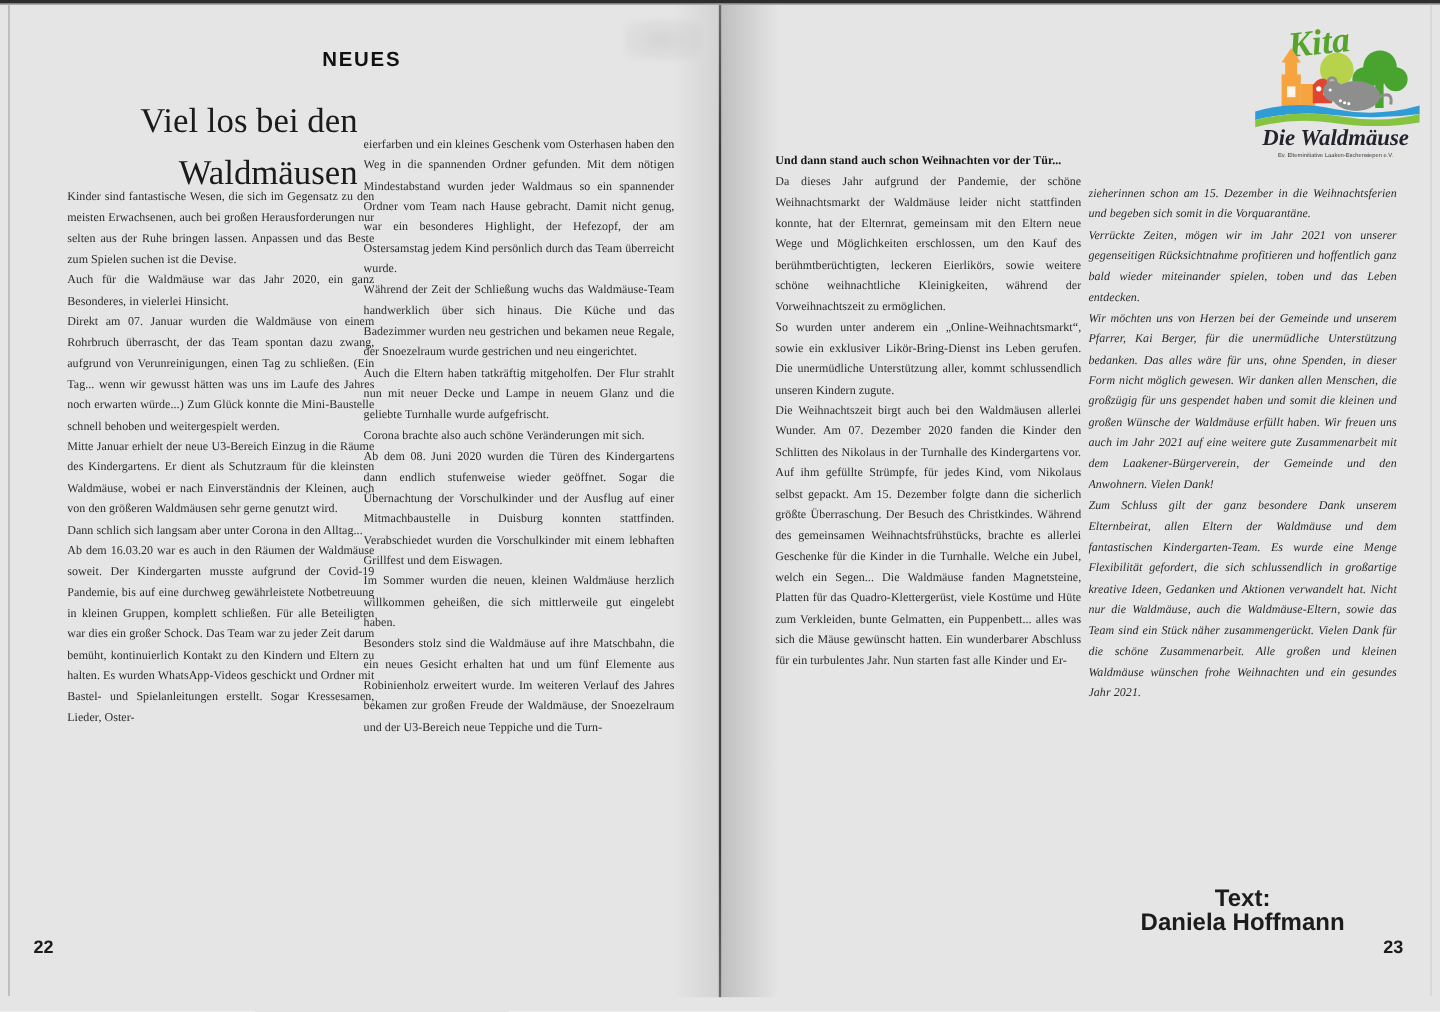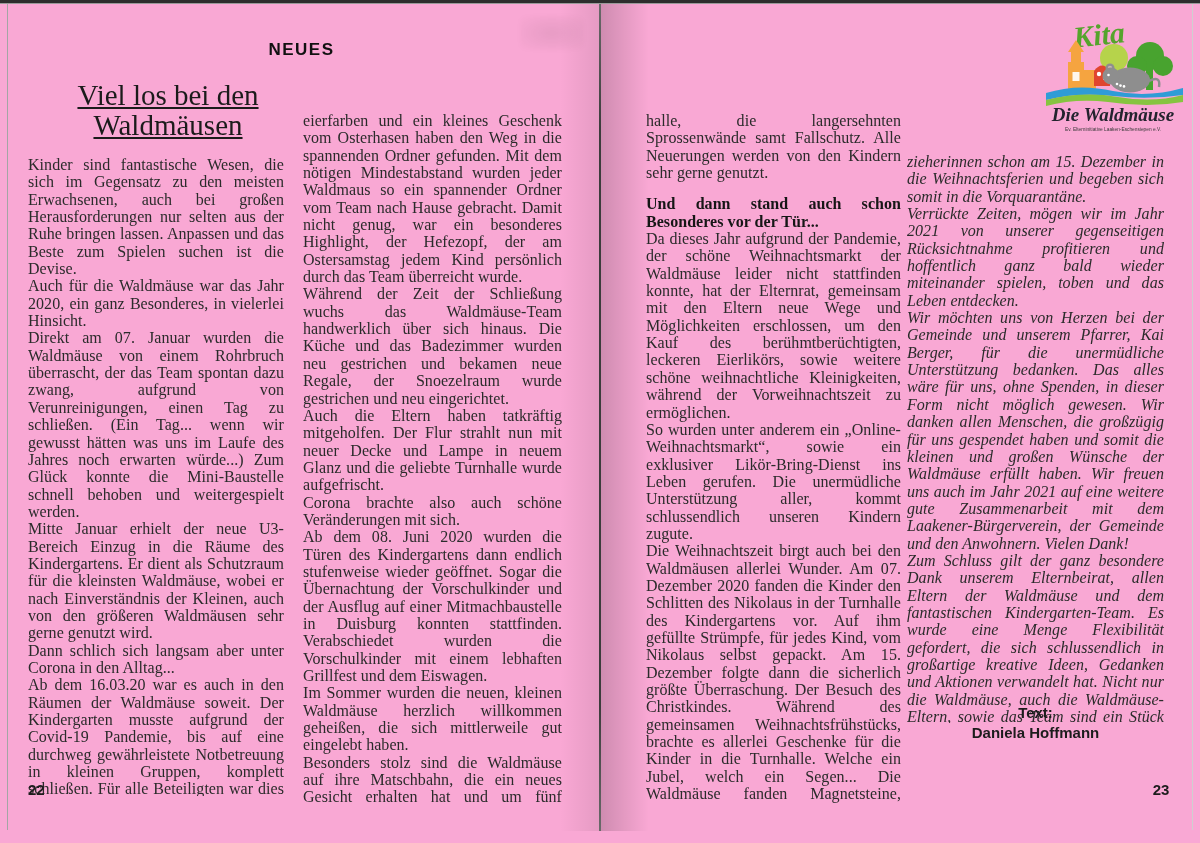--- a/index.html
+++ b/index.html
@@ -1,52 +1,52 @@
 <!DOCTYPE html>
 <html lang="de"><head>
 <meta charset="utf-8">
 <style>
   * { margin:0; padding:0; box-sizing:border-box; }
   body { background:#ffffff; font-family:"Liberation Sans", sans-serif; }
   .spread {
     position:relative; width:1200px; height:843px;
-    background:#f9a8d4; overflow:hidden;
+    background:#e5e5e5; overflow:hidden;
   }
   
   .edge-top   { position:absolute; left:0; top:0; width:1200px; height:3px; background:#2d2d2d; }
   .edge-top2  { position:absolute; left:0; top:3px; width:1200px; height:1px; background:#9a9a9a; }
   .edge-left  { position:absolute; left:7px; top:4px; width:1px; height:826px; background:#a5a5a5; }
   .edge-right { position:absolute; left:1192px; top:4px; width:1px; height:826px; background:#cfcfcf; }
   .gutter-line { position:absolute; left:599px; top:4px; width:2px; height:827px;
     background:linear-gradient(#6a6a6a, #3c3c3c 15%, #3c3c3c 85%, #6a6a6a); }
   .gutter-shadow-right { position:absolute; left:601px; top:4px; width:48px; height:827px;
     background:linear-gradient(to right, rgba(0,0,0,0.17), rgba(0,0,0,0)); }
   .gutter-shadow-left { position:absolute; left:560px; top:4px; width:39px; height:827px;
     background:linear-gradient(to right, rgba(0,0,0,0), rgba(0,0,0,0.08)); }
   .showthrough { position:absolute; left:520px; top:16px; width:64px; height:34px;
     background:radial-gradient(rgba(0,0,0,0.07), rgba(0,0,0,0)); filter:blur(2px); }
 
   
   .kicker { position:absolute; left:40px; top:40px; width:523px; text-align:center;
     font-size:17px; font-weight:700; letter-spacing:1.5px; color:#111; }
-  .article-title { position:absolute; left:38px; top:80px; width:260px; text-align:center;
+  .article-title { position:absolute; left:38px; top:80px; width:260px; text-align:right;
     font-family:"Liberation Serif", serif; font-weight:400;
-    font-size:29px; line-height:30px; color:#1b1b1b;text-decoration:underline; }
+    font-size:29px; line-height:43px; color:#1b1b1b; }
   .col { position:absolute; overflow:hidden;
-    font-family:"Liberation Serif", serif; font-size:16px; line-height:17.35px;
+    font-family:"Liberation Serif", serif; font-size:10px; line-height:17.35px;
     color:#2b2b2b; text-align:justify; hyphens:auto; -webkit-hyphens:auto;
     letter-spacing:0.05px; }
   .col p { margin:0; }
   .col .subhead { font-weight:700; color:#161616; margin-top:14px; }
-  .col-l1 { left:28px;  top:156px; width:256px; height:640px; }
+  .col-l1 { left:56px;  top:156px; width:256px; height:640px; }
   .col-l2 { left:303px; top:112px; width:259px; height:690px; }
   .col-r1 { left:646px; top:112px; width:255px; height:692px; }
   .col-r2 { left:907px; top:153px; width:257px; height:570px;font-style:italic; }
-  .credit { position:absolute; left:907px; top:703px; width:257px; text-align:center;
-    font-size:15px; line-height:20px; font-weight:700; color:#1c1c1c; }
+  .credit { position:absolute; left:907px; top:739px; width:257px; text-align:center;
+    font-size:20px; line-height:20px; font-weight:700; color:#1c1c1c; }
   .pagenum { position:absolute; top:781px; font-size:15px; font-weight:700; color:#1c1c1c; }
   .pagenum-left  { left:28px; }
   .pagenum-right { left:1140px; width:42px; text-align:center; }
   .logo { position:absolute; left:1038px; top:14px; width:150px; height:134px; }
 </style>
 </head>
 <body>
 
 <div class="spread">
 
@@ -77,22 +77,21 @@
     <p>Auch die Eltern haben tatkräftig mitgeholfen. Der Flur strahlt nun mit neuer Decke und Lampe in neuem Glanz und die geliebte Turnhalle wurde aufgefrischt.</p>
     <p>Corona brachte also auch schöne Veränderungen mit sich.</p>
     <p>Ab dem 08. Juni 2020 wurden die Türen des Kindergartens dann endlich stufenweise wieder geöffnet. Sogar die Übernachtung der Vorschulkinder und der Ausflug auf einer Mitmachbaustelle in Duisburg konnten stattfinden. Verabschiedet wurden die Vorschulkinder mit einem lebhaften Grillfest und dem Eiswagen.</p>
     <p>Im Sommer wurden die neuen, kleinen Waldmäuse herzlich willkommen geheißen, die sich mittlerweile gut eingelebt haben.</p>
     <p>Besonders stolz sind die Waldmäuse auf ihre Matschbahn, die ein neues Gesicht erhalten hat und um fünf Elemente aus Robinienholz erweitert wurde. Im weiteren Verlauf des Jahres bekamen zur großen Freude der Waldmäuse, der Snoezelraum und der U3-Bereich neue Teppiche und die Turn-</p>
   </div>
 
   <div class="pagenum pagenum-left">22</div>
 
   <div class="col col-r1">
-    <p>halle, die langersehnten Sprossenwände samt Fallschutz. Alle Neuerungen werden von den Kindern sehr gerne genutzt.</p>
-    <p class="subhead">Und dann stand auch schon Besonderes vor der Tür...</p>
+    <p class="subhead">Und dann stand auch schon Weihnachten vor der Tür...</p>
     <p>Da dieses Jahr aufgrund der Pandemie, der schöne Weihnachtsmarkt der Waldmäuse leider nicht stattfinden konnte, hat der Elternrat, gemeinsam mit den Eltern neue Wege und Möglichkeiten erschlossen, um den Kauf des berühmtberüchtigten, leckeren Eierlikörs, sowie weitere schöne weihnachtliche Kleinigkeiten, während der Vorweihnachtszeit zu ermöglichen.</p>
     <p>So wurden unter anderem ein „Online-Weihnachtsmarkt“, sowie ein exklusiver Likör-Bring-Dienst ins Leben gerufen. Die unermüdliche Unterstützung aller, kommt schlussendlich unseren Kindern zugute.</p>
     <p>Die Weihnachtszeit birgt auch bei den Waldmäusen allerlei Wunder. Am 07. Dezember 2020 fanden die Kinder den Schlitten des Nikolaus in der Turnhalle des Kindergartens vor. Auf ihm gefüllte Strümpfe, für jedes Kind, vom Nikolaus selbst gepackt. Am 15. Dezember folgte dann die sicherlich größte Überraschung. Der Besuch des Christkindes. Während des gemeinsamen Weihnachtsfrühstücks, brachte es allerlei Geschenke für die Kinder in die Turnhalle. Welche ein Jubel, welch ein Segen... Die Waldmäuse fanden Magnetsteine, Platten für das Quadro-Klettergerüst, viele Kostüme und Hüte zum Verkleiden, bunte Gelmatten, ein Puppenbett... alles was sich die Mäuse gewünscht hatten. Ein wunderbarer Abschluss für ein turbulentes Jahr. Nun starten fast alle Kinder und Er-</p>
   </div>
 
   <div class="col col-r2">
     <p>zieherinnen schon am 15. Dezember in die Weihnachtsferien und begeben sich somit in die Vorquarantäne.</p>
     <p>Verrückte Zeiten, mögen wir im Jahr 2021 von unserer gegenseitigen Rücksichtnahme profitieren und hoffentlich ganz bald wieder miteinander spielen, toben und das Leben entdecken.</p>
     <p>Wir möchten uns von Herzen bei der Gemeinde und unserem Pfarrer, Kai Berger, für die unermüdliche Unterstützung bedanken. Das alles wäre für uns, ohne Spenden, in dieser Form nicht möglich gewesen. Wir danken allen Menschen, die großzügig für uns gespendet haben und somit die kleinen und großen Wünsche der Waldmäuse erfüllt haben. Wir freuen uns auch im Jahr 2021 auf eine weitere gute Zusammenarbeit mit dem Laakener-Bürgerverein, der Gemeinde und den Anwohnern. Vielen Dank!</p>
     <p>Zum Schluss gilt der ganz besondere Dank unserem Elternbeirat, allen Eltern der Waldmäuse und dem fantastischen Kindergarten-Team. Es wurde eine Menge Flexibilität gefordert, die sich schlussendlich in großartige kreative Ideen, Gedanken und Aktionen verwandelt hat. Nicht nur die Waldmäuse, auch die Waldmäuse-Eltern, sowie das Team sind ein Stück näher zusammengerückt. Vielen Dank für die schöne Zusammenarbeit. Alle großen und kleinen Waldmäuse wünschen frohe Weihnachten und ein gesundes Jahr 2021.</p>

